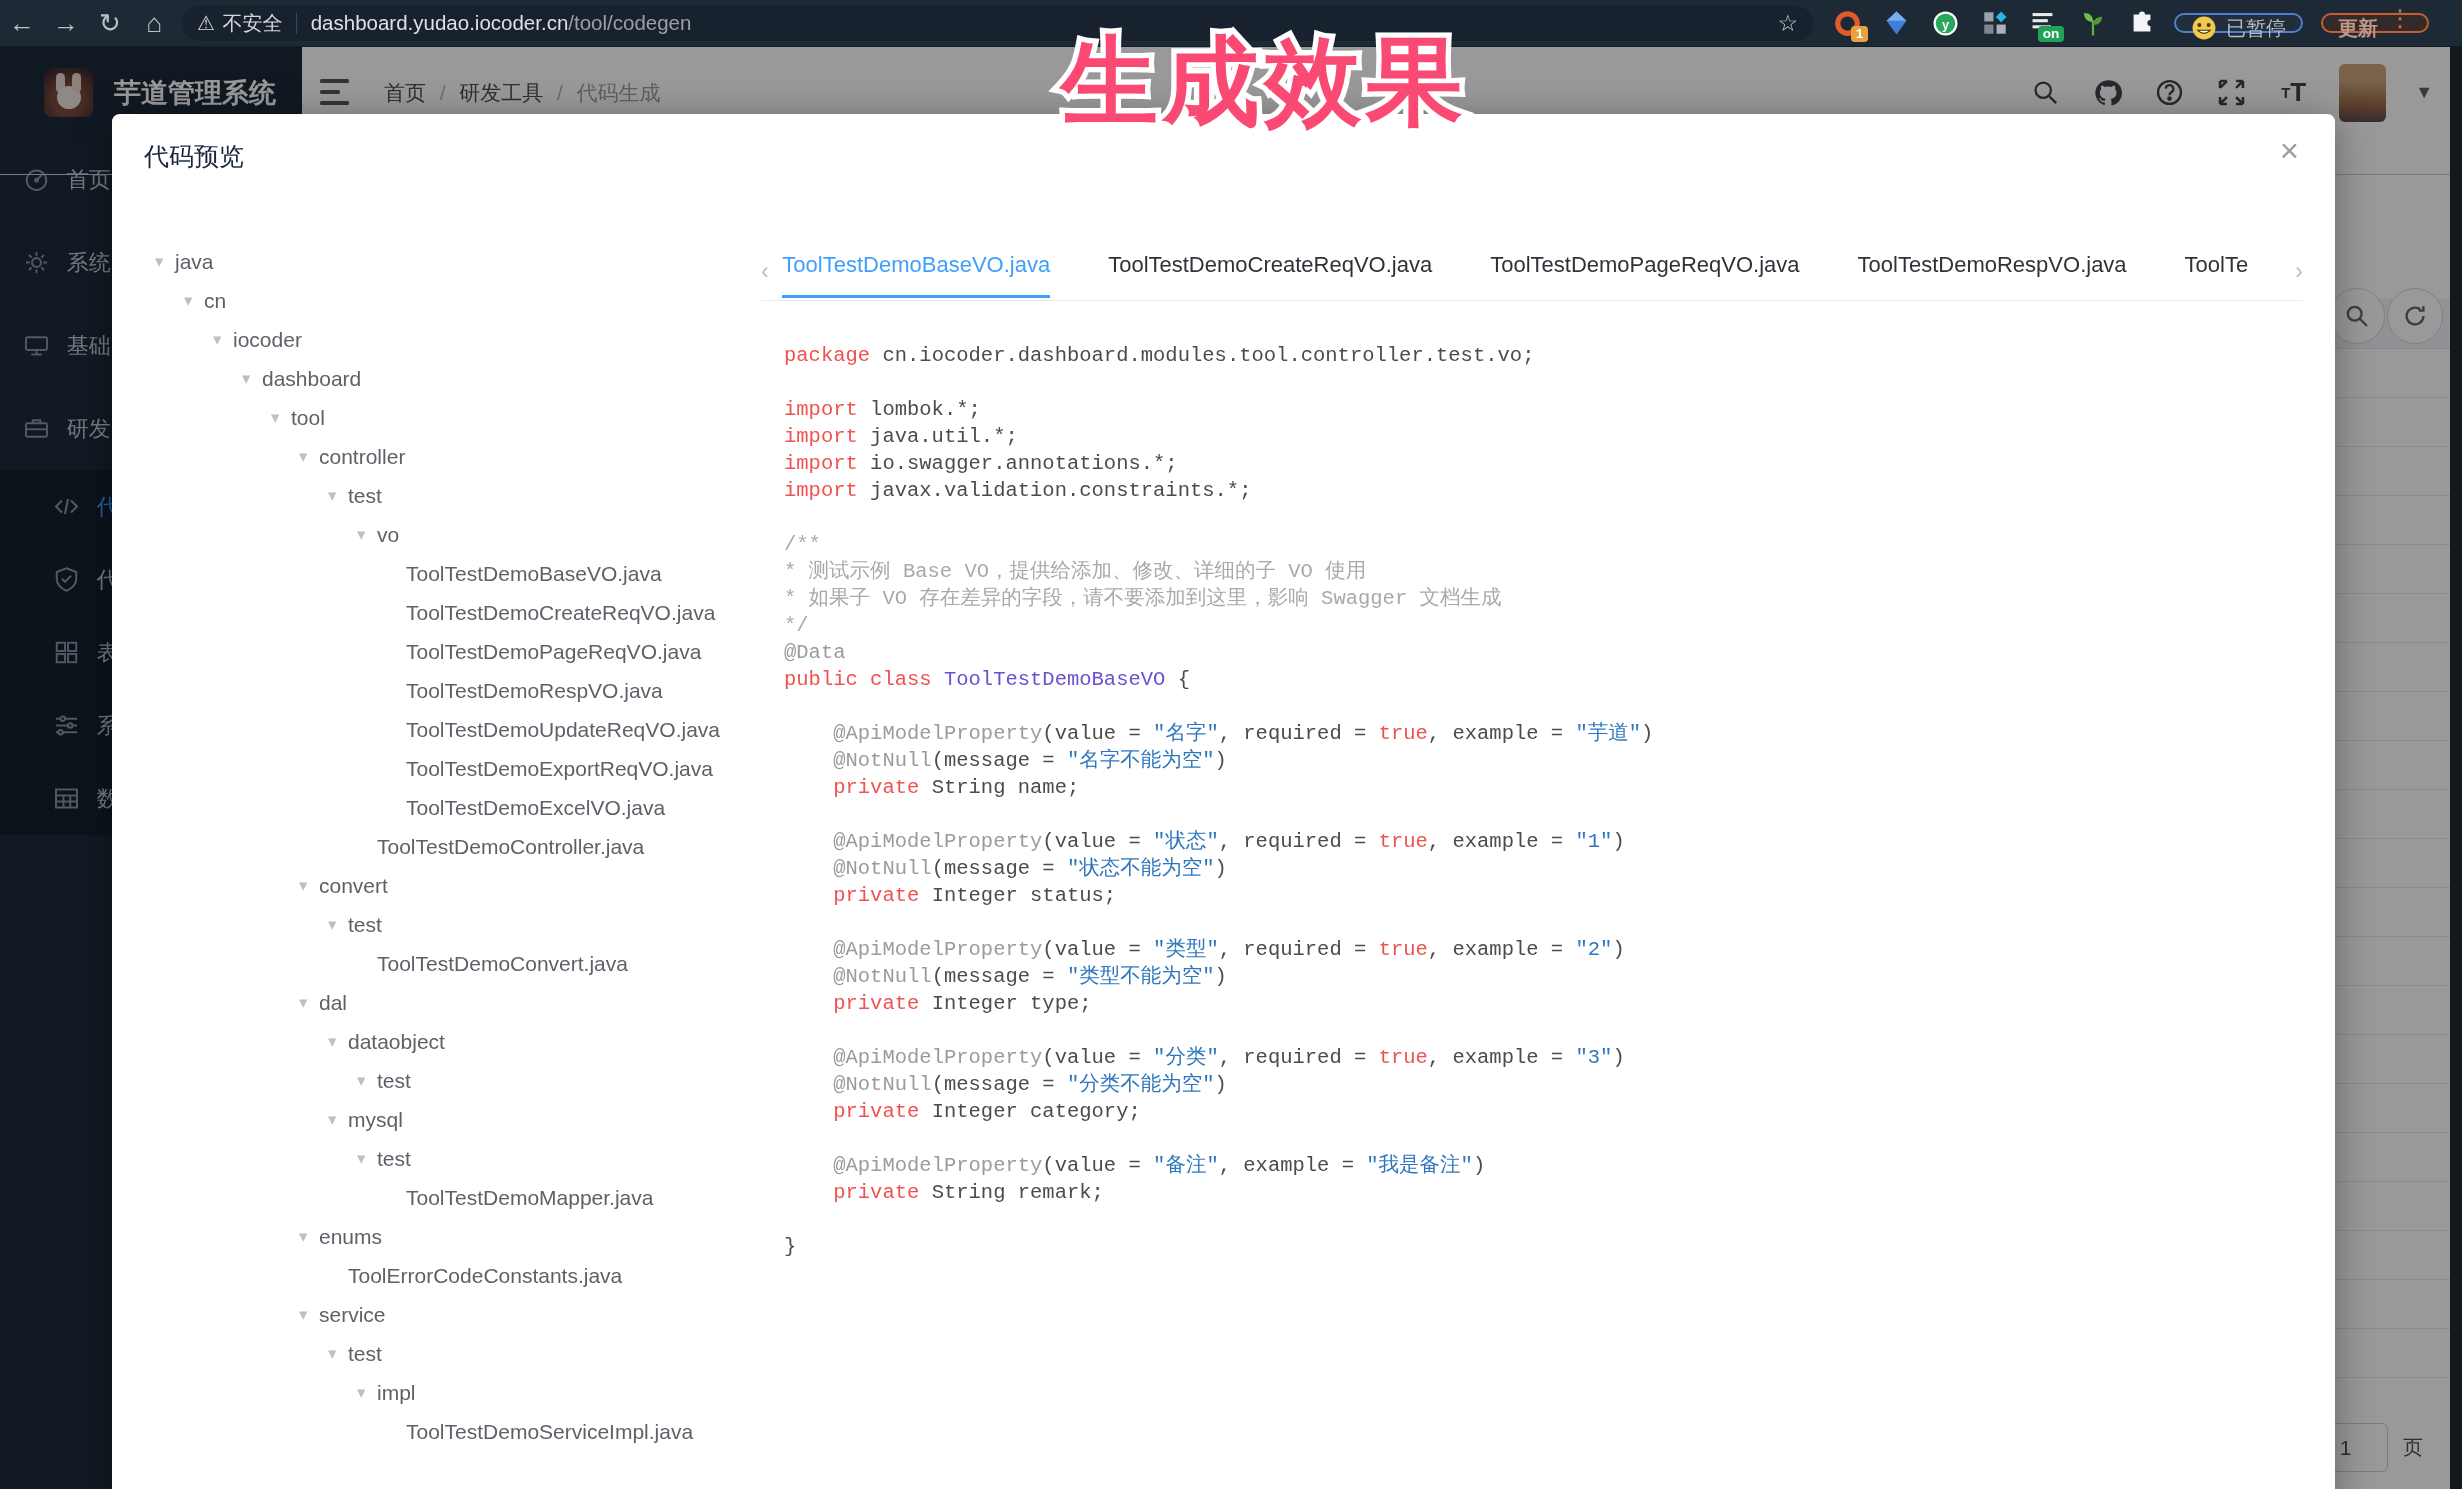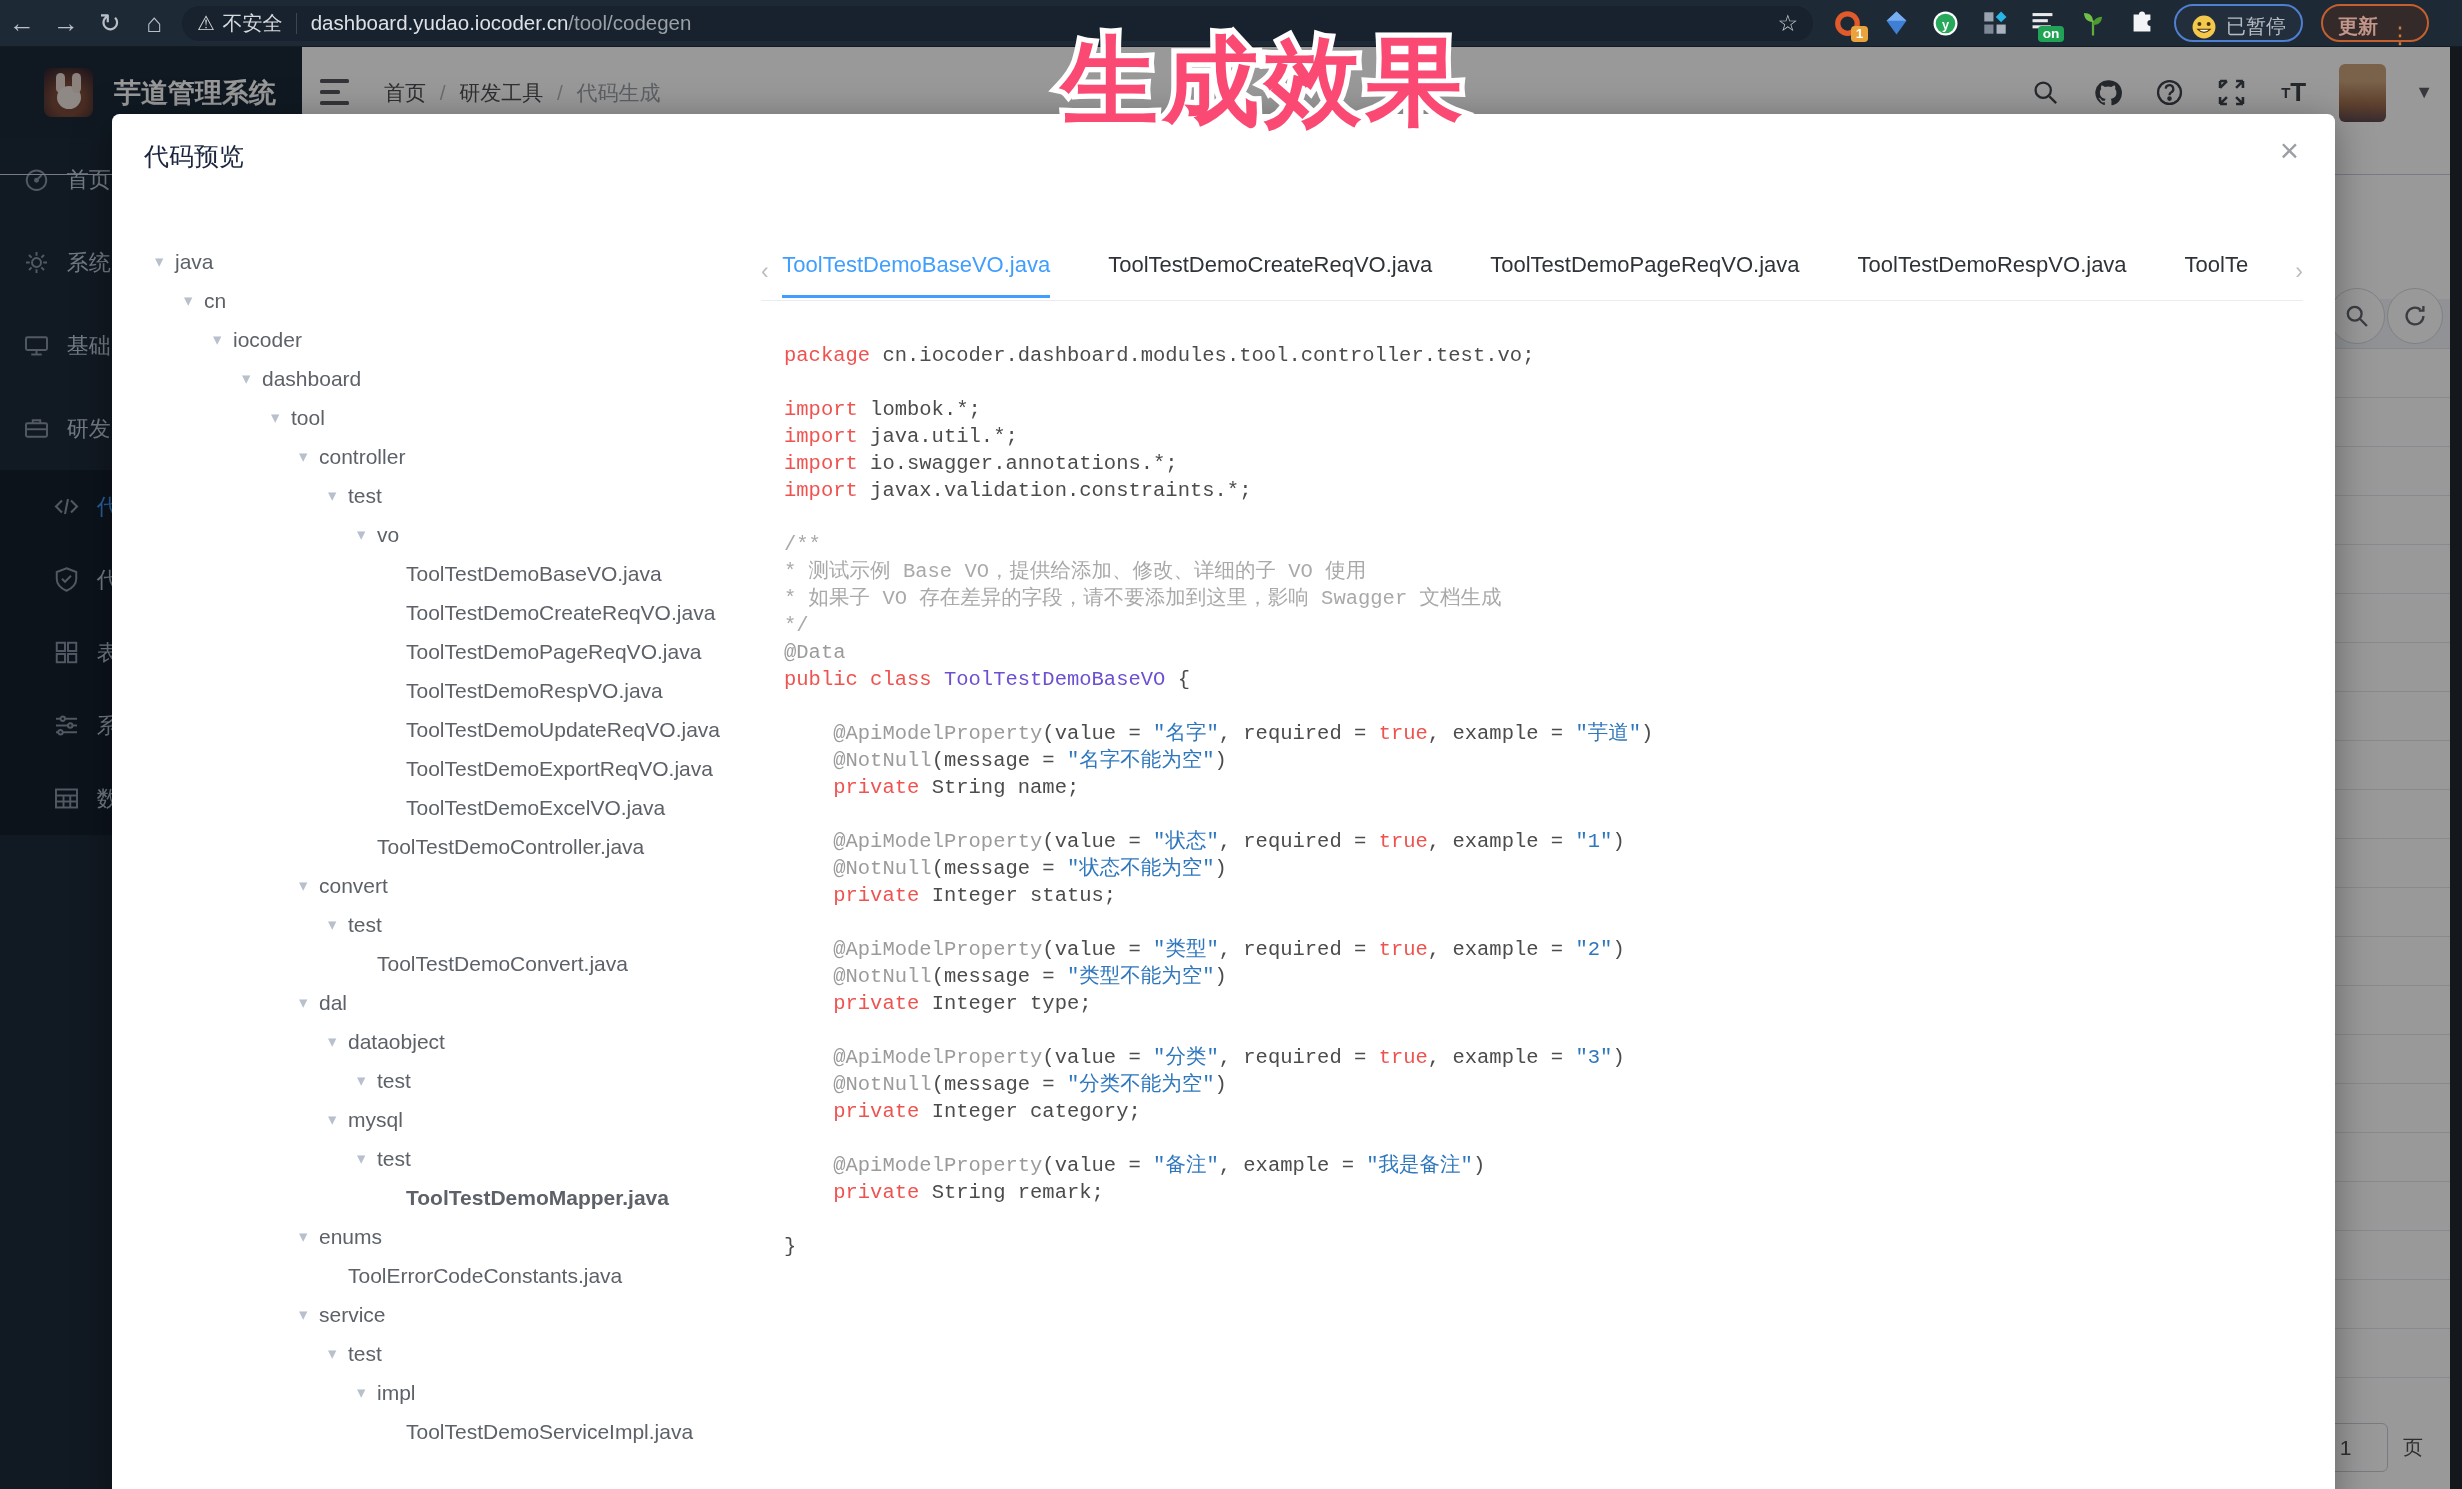--- a/index.html
+++ b/index.html
@@ -17,21 +17,21 @@
   .addr .sec { font-size:20px; color:#d6d9dc; }
   .addr .div { width:0.8px; height:21px; background:#3a4654; margin:0 13.7px; }
   .addr .host { font-size:20.5px; color:#dde0e4; }
   .addr .path { font-size:20.5px; color:#9aa0a6; }
   .addr .star { margin-left:auto; font-size:23px; color:#c7ccd2; }
   #extras { display:flex; align-items:center; gap:20px; margin-left:20px; }
   .ext { position:relative; width:29px; height:29px; display:flex; align-items:center; justify-content:center; }
   .badge { position:absolute; right:-6px; bottom:-4.6px; background:#e8a33d; color:#fff; font-size:13.7px;
     border-radius:3.8px; padding:0.8px 4.6px; font-weight:bold;}
   .badge.green { background:#21a356; }
-  .chip { height:38px; border-radius:20px; display:flex; align-items:flex-end; padding:0 15px; margin-left:18px;}
+  .chip { height:20px; border-radius:20px; display:flex; align-items:flex-start; padding:0 15px; margin-left:18px;}
   .chip.paused { border:2.3px solid #4e7fd0; background:#232e3c; gap:9px;}
   .chip.paused .lbl { font-size:20px; color:#b6bcc4; }
   .chip.update { border:2.3px solid #c4602f; background:#342a29; gap:10.6px;}
   .chip.update .lbl { font-size:20px; color:#c2968b; font-weight:bold; }
   .kebab { color:#cd7a3c; font-size:23px; letter-spacing:0; line-height:7.6px; }
 
   
   #appheader { position:absolute; left:0; top:47px; width:2462px; height:91px; background:#fff; }
   #logo { position:absolute; left:0; top:0; width:302px; height:91px; background:#1c2b3a;
     display:flex; align-items:center; }
@@ -479,21 +479,21 @@
           <span class="tlabel">test</span>
         </div>
         <div class="trow" style="padding-left: 216px;">
           <span class="caret">▾</span>
           <span class="tlabel">mysql</span>
         </div>
         <div class="trow" style="padding-left: 245px;">
           <span class="caret">▾</span>
           <span class="tlabel">test</span>
         </div>
-        <div class="trow" style="padding-left: 294px; font-weight: bold;">
+        <div class="trow" style="padding-left: 294px;">
           <span class="tlabel">ToolTestDemoMapper.java</span>
         </div>
         <div class="trow" style="padding-left: 187px;">
           <span class="caret">▾</span>
           <span class="tlabel">enums</span>
         </div>
         <div class="trow" style="padding-left: 236px;">
           <span class="tlabel">ToolErrorCodeConstants.java</span>
         </div>
         <div class="trow" style="padding-left: 187px;">

